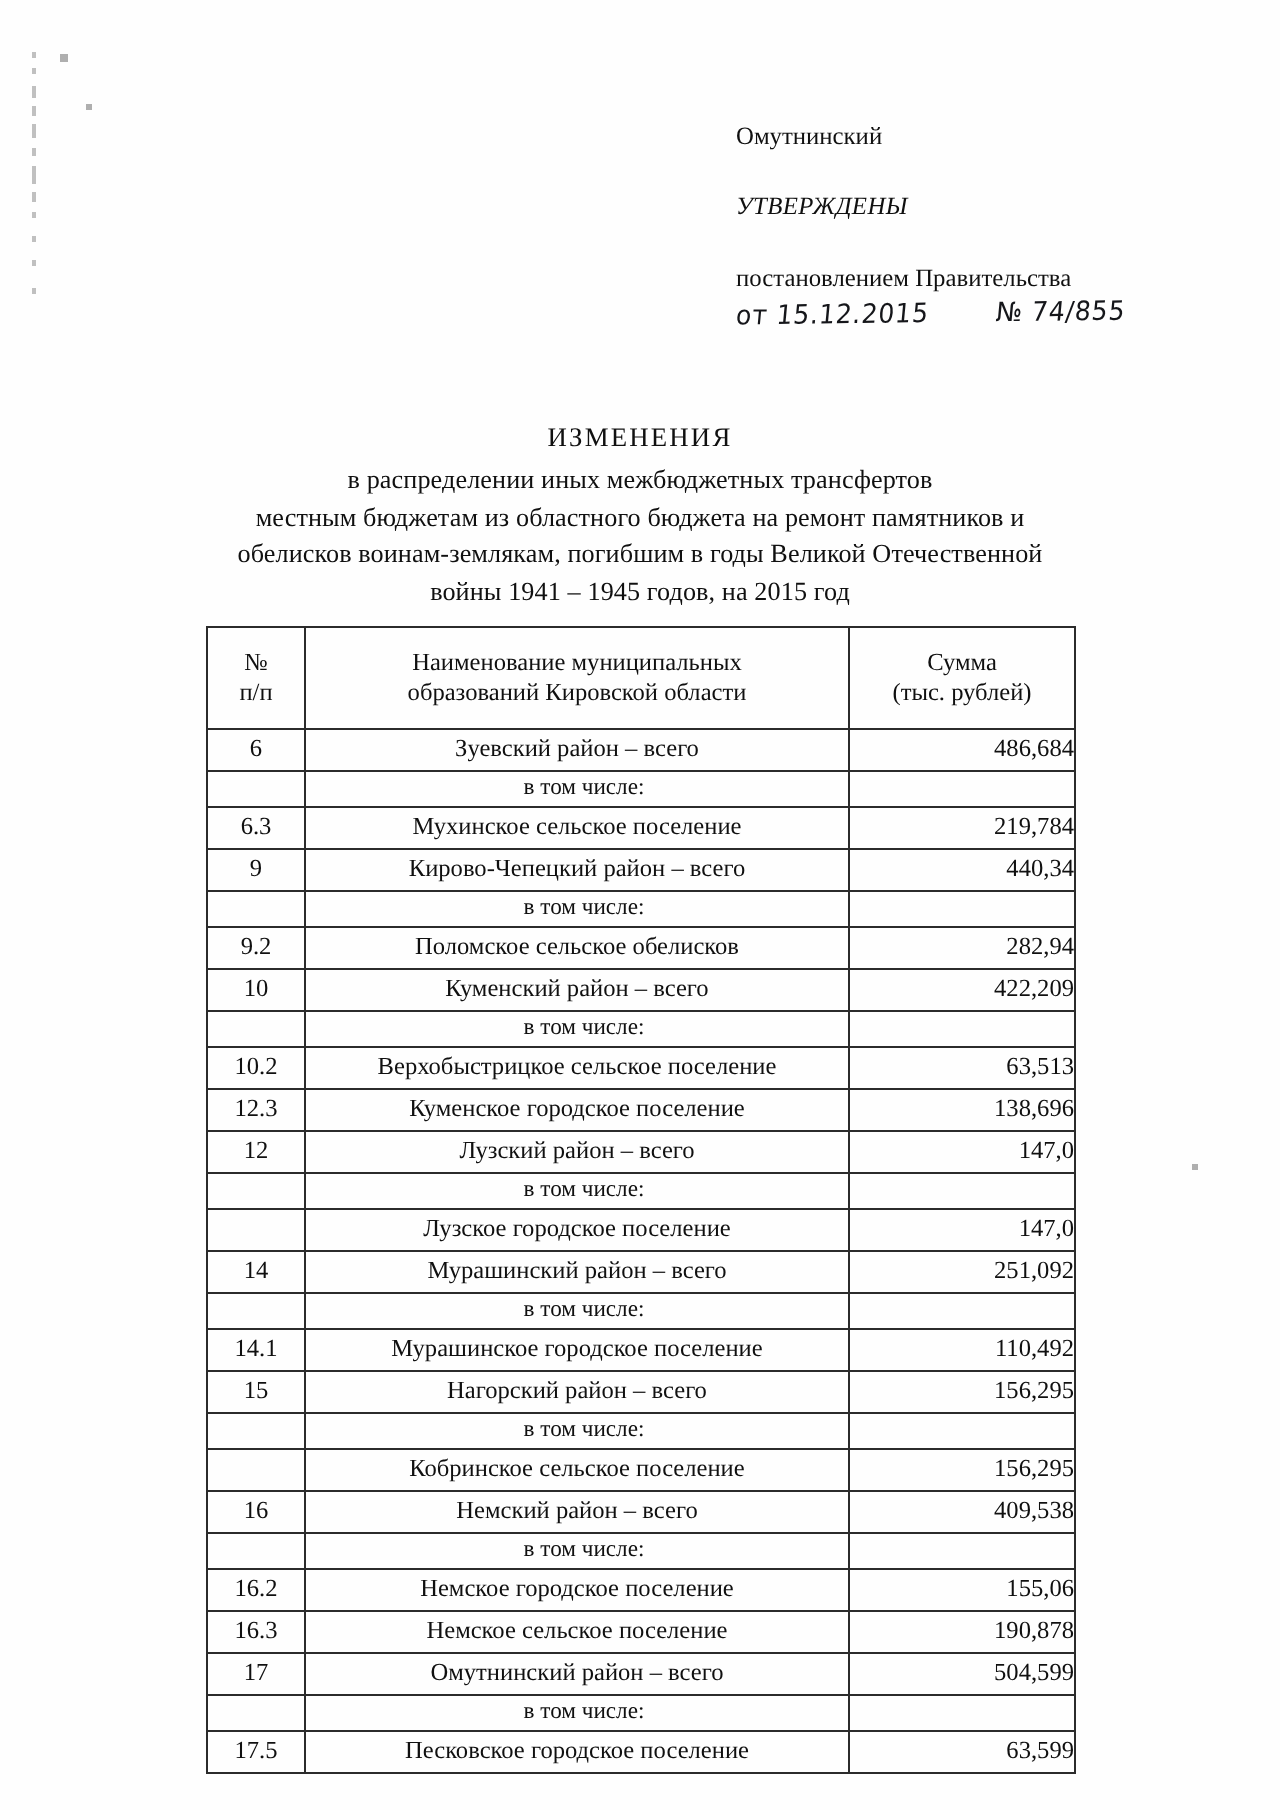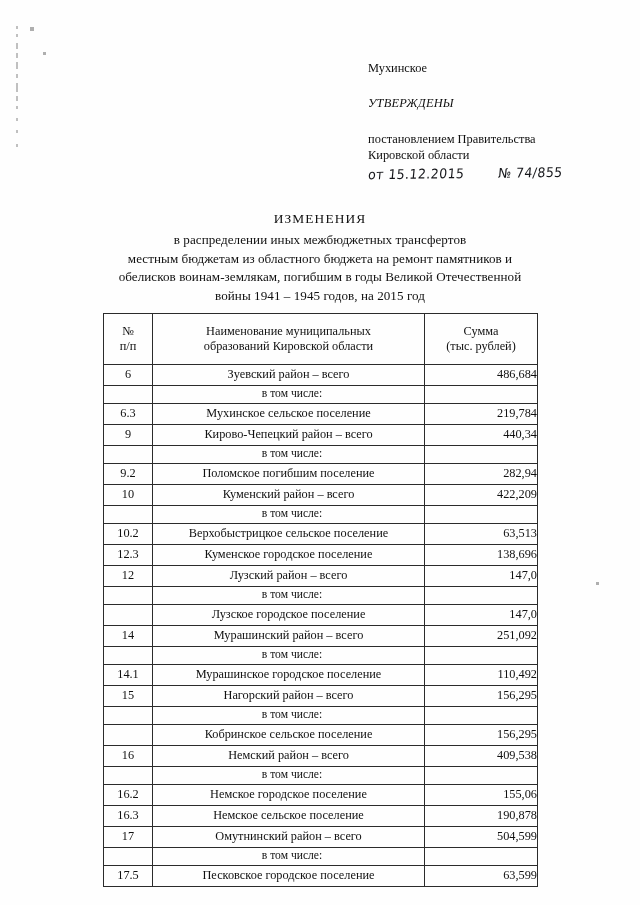--- a/index.html
+++ b/index.html
@@ -173,24 +173,23 @@
     <i style="left:2px; top:80px;"></i>
     <i style="left:2px; top:92px;"></i>
     <i style="left:2px; top:104px;"></i>
     <i style="left:2px; top:118px;"></i>
   </div>
   <span class="speck" style="left:30px; top:27px; width:4px; height:4px;"></span>
   <span class="speck" style="left:43px; top:52px; width:3px; height:3px;"></span>
   <span class="speck" style="left:596px; top:582px; width:3px; height:3px;"></span>
 
   <div class="header-block">
-    <div class="hline h-prilozhenie">Мухинское</div>
+    <div class="hline h-prilozhenie">Омутнинский</div>
     <div class="hline h-utverzhdeny">УТВЕРЖДЕНЫ</div>
     <div class="hline h-postanovlenie">постановлением Правительства</div>
-    <div class="hline h-oblast">Кировской области</div>
     <div class="handwritten">
       <span class="hw-date">от 15.12.2015</span>
       <span class="hw-num">№ 74/855</span>
     </div>
   </div>
 
   <div class="title-block">
     <div class="title-main title-line">ИЗМЕНЕНИЯ</div>
     <div class="title-line">в распределении иных межбюджетных трансфертов</div>
     <div class="title-line">местным бюджетам из областного бюджета на ремонт памятников и</div>
@@ -242,21 +241,21 @@
             <td class="name">Кирово-Чепецкий район – всего</td>
             <td class="sum">440,34</td>
           </tr>
           <tr class="sub-row">
             <td class="num"></td>
             <td class="name">в том числе:</td>
             <td class="sum"></td>
           </tr>
           <tr>
             <td class="num">9.2</td>
-            <td class="name">Поломское погибшим поселение</td>
+            <td class="name">Поломское сельское обелисков</td>
             <td class="sum">282,94</td>
           </tr>
           <tr>
             <td class="num">10</td>
             <td class="name">Куменский район – всего</td>
             <td class="sum">422,209</td>
           </tr>
           <tr class="sub-row">
             <td class="num"></td>
             <td class="name">в том числе:</td>

